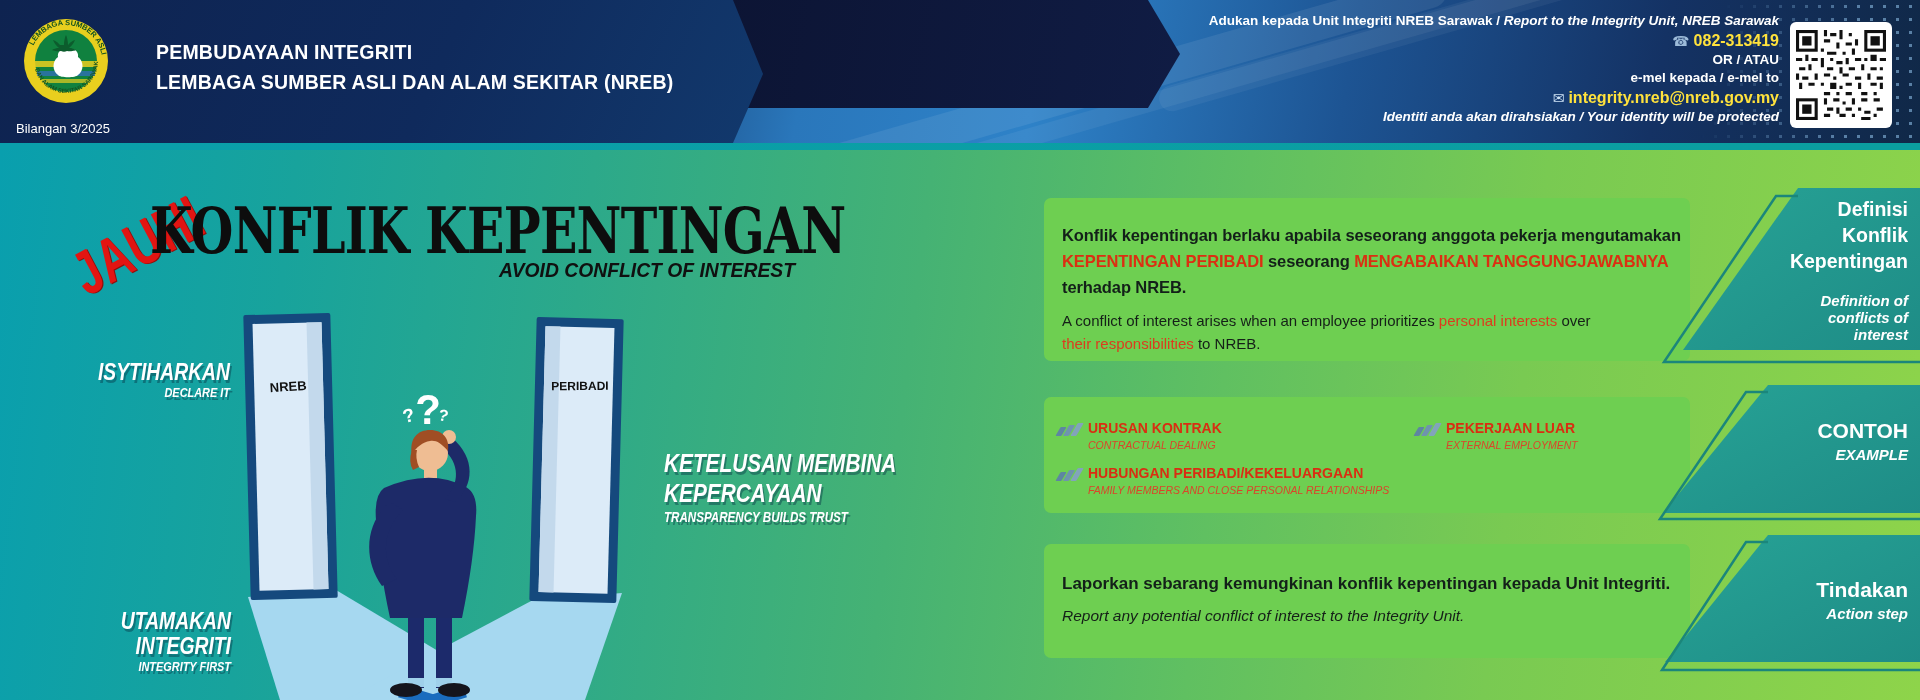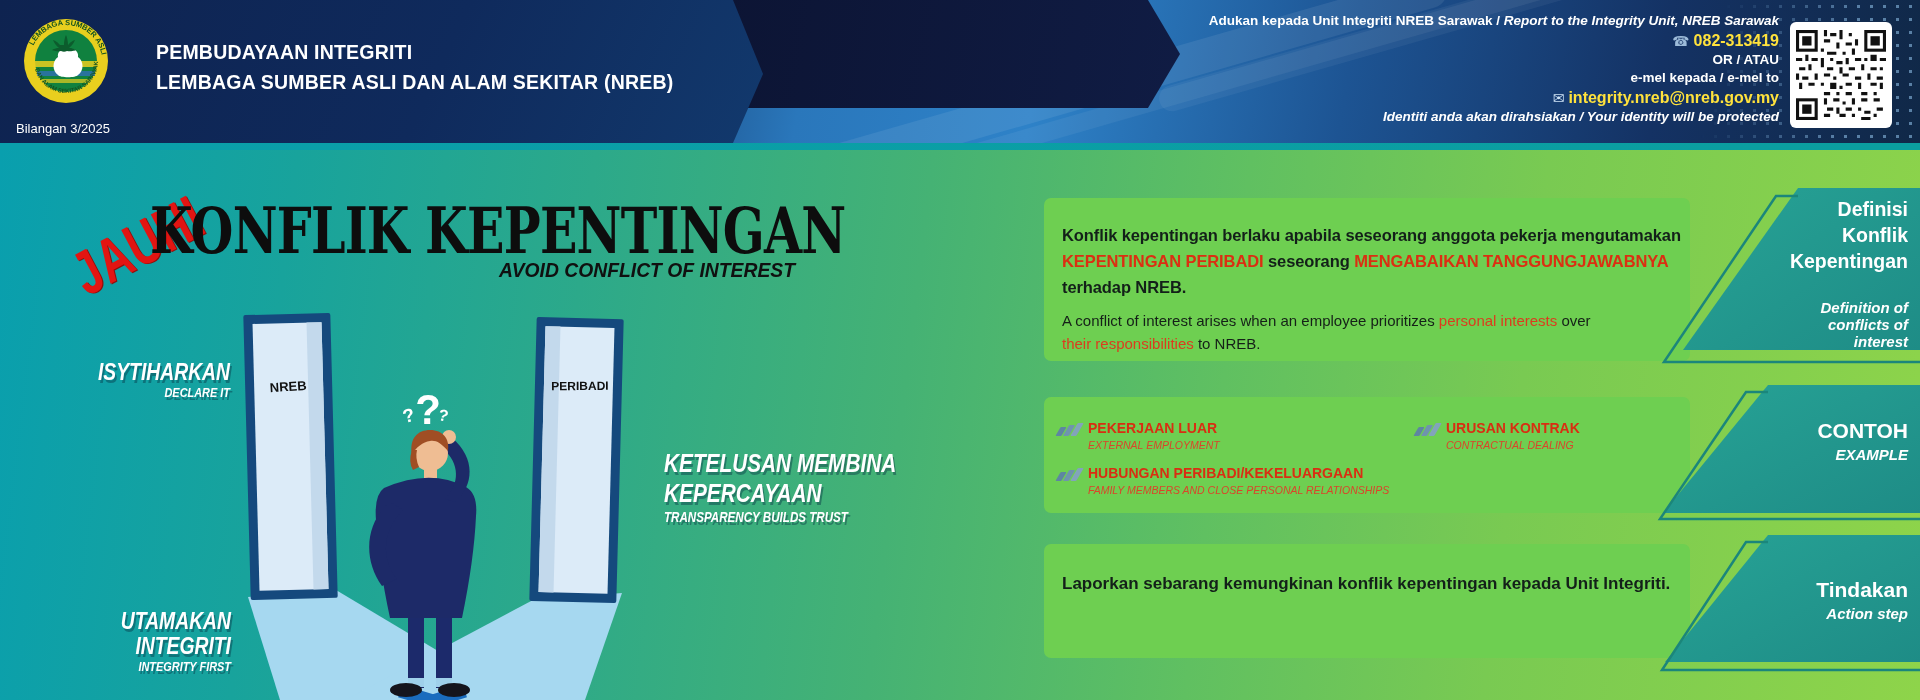--- a/index.html
+++ b/index.html
@@ -250,64 +250,65 @@
   </div>
 
   <div class="panel p2">
     <div class="ex-grid">
       <div class="ex-item">
         <span class="ex-bullet">
             <i></i>
             <i></i>
             <i></i>
           </span>
+        <span><span class="ex-title">URUSAN KONTRAK</span>
+        <div class="ex-sub">CONTRACTUAL DEALING</div></span>
+      </div>
+      <div class="ex-item">
+        <span class="ex-bullet">
+            <i></i>
+            <i></i>
+            <i></i>
+          </span>
         <span><span class="ex-title">PEKERJAAN LUAR</span>
         <div class="ex-sub">EXTERNAL EMPLOYMENT</div></span>
       </div>
       <div class="ex-item">
         <span class="ex-bullet">
             <i></i>
             <i></i>
             <i></i>
           </span>
-        <span><span class="ex-title">URUSAN KONTRAK</span>
-        <div class="ex-sub">CONTRACTUAL DEALING</div></span>
-      </div>
-      <div class="ex-item">
-        <span class="ex-bullet">
-            <i></i>
-            <i></i>
-            <i></i>
-          </span>
         <span><span class="ex-title">HUBUNGAN PERIBADI/KEKELUARGAAN</span>
         <div class="ex-sub">FAMILY MEMBERS AND CLOSE PERSONAL RELATIONSHIPS</div></span>
       </div>
     </div>
   </div>
 
   <div class="panel p3">
     <div class="p3-ms">Laporkan sebarang kemungkinan konflik kepentingan kepada Unit Integriti.</div>
+    <div class="p3-en">Report any potential conflict of interest to the Integrity Unit.</div>
   </div>
 
   <div class="tab tab1">
     <svg viewBox="0 0 280 190">
       <defs>
           <linearGradient id="tg1" x1="0" y1="0" x2="1" y2="1">
         <stop offset="0" stop-color="#27a396"></stop>
             <stop offset="1" stop-color="#1e8c86"></stop>
           </linearGradient>
         </defs>
       <polygon points="158,8 280,8 280,170 43,170" fill="url(#tg1)"></polygon>
       <path d="M158 16 L136 16 L24 182 H280" fill="none" stroke="#1b867b" stroke-width="2.5"></path>
     </svg>
     <div class="tab-text" style="top:16px">
       <div class="t-title">Definisi</div>
       <div class="t-title">Konflik</div>
       <div class="t-title">Kepentingan</div>
-      <div class="t-sub" style="margin-top:25px">Definition of</div>
+      <div class="t-sub" style="margin-top:18px">Definition of</div>
       <div class="t-sub">conflicts of</div>
       <div class="t-sub">interest</div>
     </div>
   </div>
 
   <div class="tab tab2">
     <svg viewBox="0 0 280 152">
       <defs>
           <linearGradient id="tg2" x1="0" y1="0" x2="1" y2="1">
         <stop offset="0" stop-color="#27a396"></stop>

